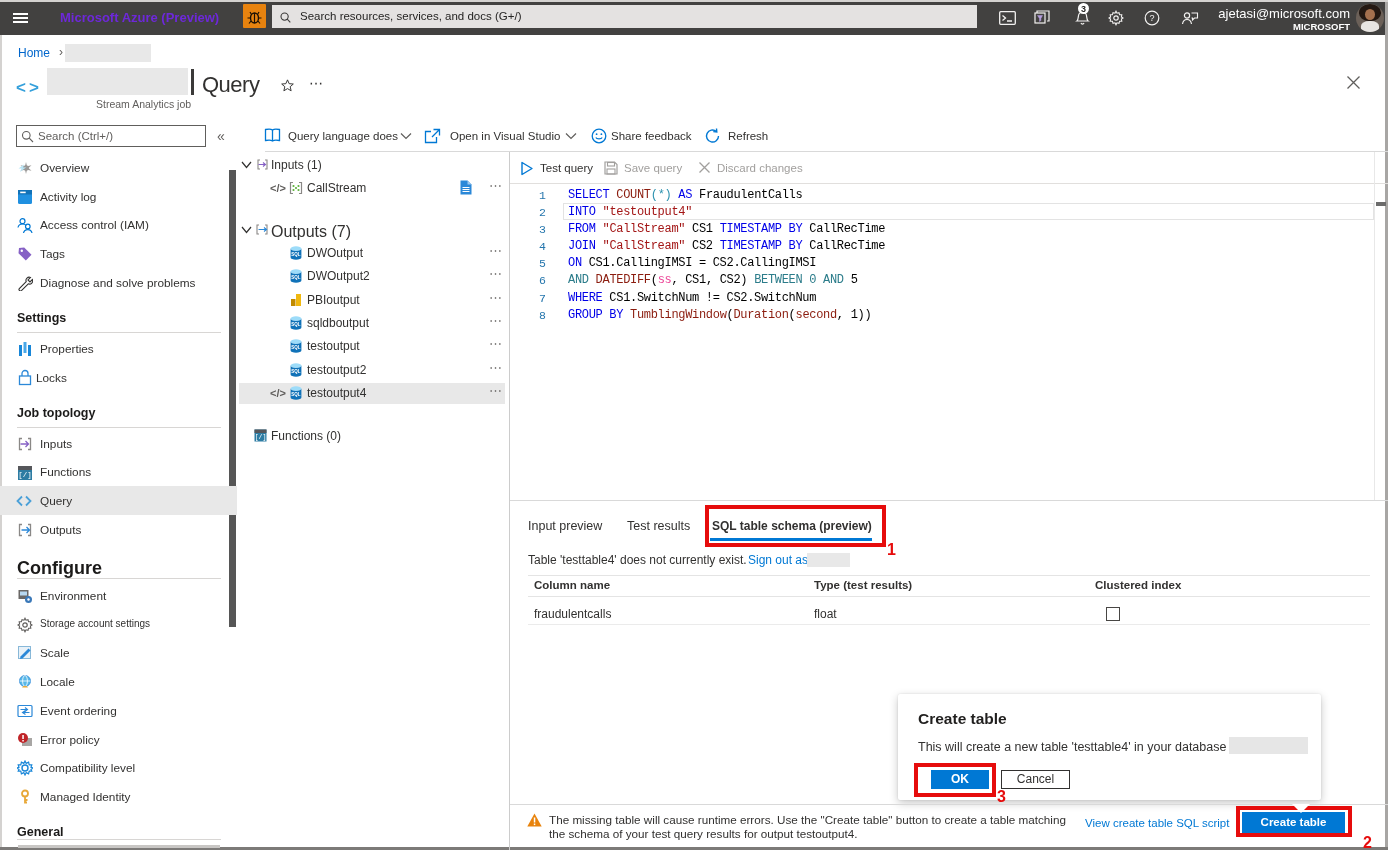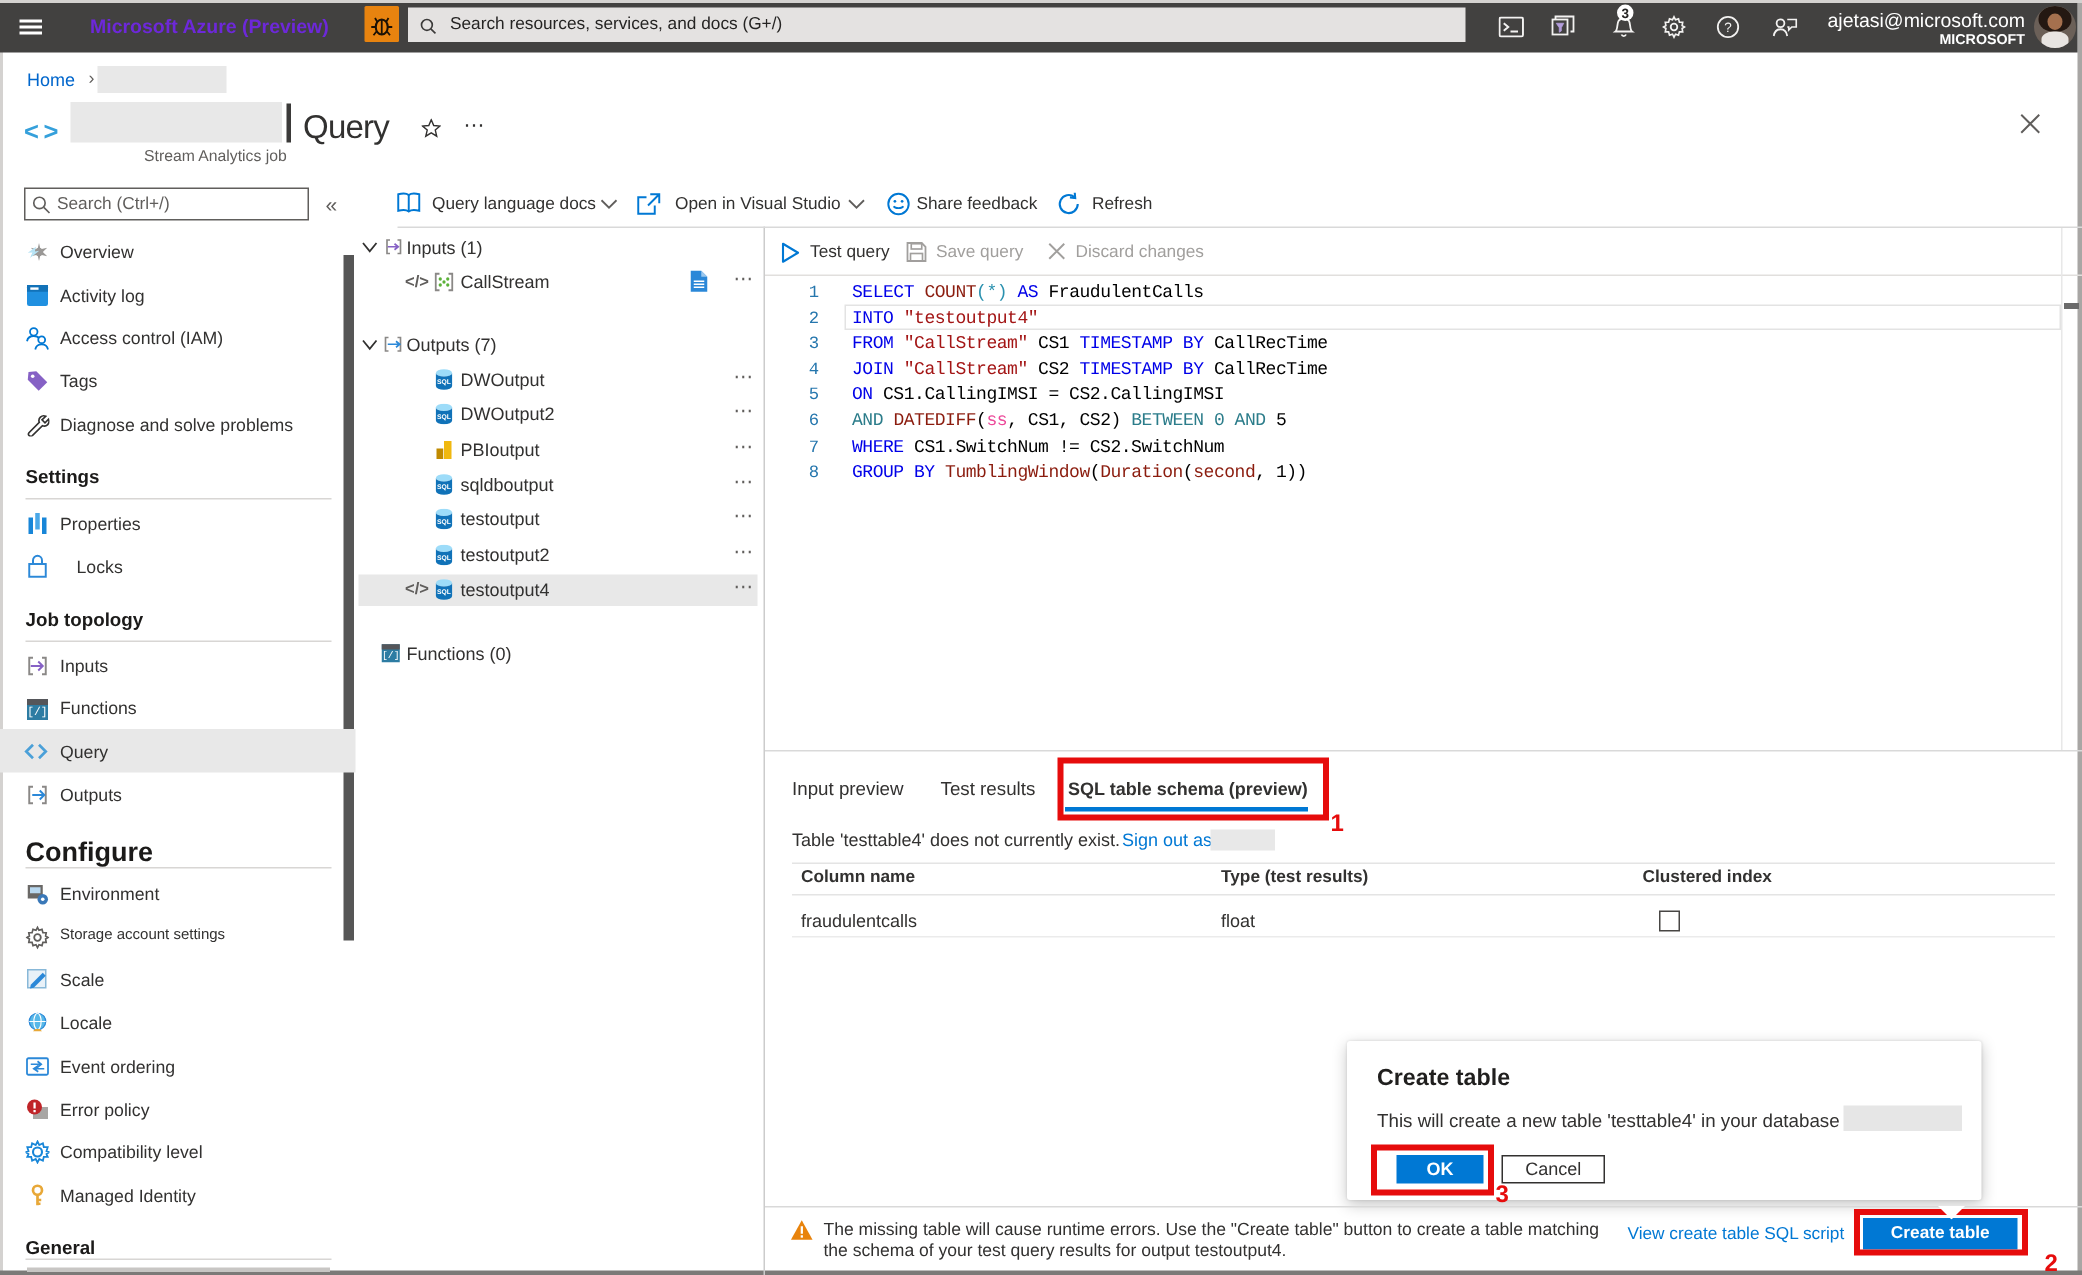--- a/index.html
+++ b/index.html
@@ -107,21 +107,21 @@
 <div class="abs" style="left:17px;top:578px;width:204px;height:1px;background:#d8d6d4;"></div>
 <div class="txt" style="left:17px;top:825px;font-size:12.5px;font-weight:bold;color:#1b1a19;">General</div>
 <div class="abs" style="left:17px;top:839px;width:204px;height:1px;background:#d8d6d4;"></div>
 
 <div class="txt" style="left:40px;top:161px;font-size:11.8px;">Overview</div>
 <div class="txt" style="left:40px;top:190px;font-size:11.8px;">Activity log</div>
 <div class="txt" style="left:40px;top:218px;font-size:11.8px;">Access control (IAM)</div>
 <div class="txt" style="left:40px;top:247px;font-size:11.8px;">Tags</div>
 <div class="txt" style="left:40px;top:276px;font-size:11.8px;">Diagnose and solve problems</div>
 <div class="txt" style="left:40px;top:342px;font-size:11.8px;">Properties</div>
-<div class="txt" style="left:51px;top:371px;font-size:11.8px;">Locks</div>
+<div class="txt" style="left:36px;top:371px;font-size:11.8px;">Locks</div>
 <div class="txt" style="left:40px;top:437px;font-size:11.8px;">Inputs</div>
 <div class="txt" style="left:40px;top:465px;font-size:11.8px;">Functions</div>
 <div class="txt" style="left:40px;top:494px;font-size:11.8px;">Query</div>
 <div class="txt" style="left:40px;top:523px;font-size:11.8px;">Outputs</div>
 <div class="txt" style="left:40px;top:589px;font-size:11.8px;">Environment</div>
 <div class="txt" style="left:40px;top:618px;font-size:10px;">Storage account settings</div>
 <div class="txt" style="left:40px;top:646px;font-size:11.8px;">Scale</div>
 <div class="txt" style="left:40px;top:675px;font-size:11.8px;">Locale</div>
 <div class="txt" style="left:40px;top:704px;font-size:11.8px;">Event ordering</div>
 <div class="txt" style="left:40px;top:733px;font-size:11.8px;">Error policy</div>
@@ -212,21 +212,21 @@
 </svg>
 <svg class="abs" style="left:17px;top:789px;" width="16" height="16" viewBox="0 0 16 16">
   <circle cx="8" cy="4.5" r="3" fill="none" stroke="#e8a838" stroke-width="1.8"></circle>
   <path d="M8 7.5 V14.5 M8 11 H10.5 M8 13.5 H10" stroke="#e8a838" stroke-width="1.8" fill="none"></path>
 </svg>
 
 <svg class="abs" style="left:264px;top:128px;" width="17" height="15" viewBox="0 0 17 15">
   <path d="M8.5 2 C7 0.8 4.5 0.8 1.5 1.5 V12.5 C4.5 11.8 7 11.8 8.5 13 C10 11.8 12.5 11.8 15.5 12.5 V1.5 C12.5 0.8 10 0.8 8.5 2 Z" fill="none" stroke="#0078d4" stroke-width="1.3"></path>
   <path d="M8.5 2 V13" stroke="#0078d4" stroke-width="1.3"></path>
 </svg>
-<div class="txt" style="left:288px;top:130px;font-size:11.5px;">Query language docs</div>
+<div class="txt" style="left:288px;top:130px;font-size:11.5px;">Query language does</div>
 <svg class="abs" style="left:400px;top:132px;" width="12" height="8" viewBox="0 0 12 8">
   <path d="M1 1.5 L6 6.5 L11 1.5" fill="none" stroke="#605e5c" stroke-width="1.2"></path>
 </svg>
 <svg class="abs" style="left:424px;top:128px;" width="17" height="16" viewBox="0 0 17 16">
   <path d="M7 3.5 H1.5 V14.5 H12.5 V9" fill="none" stroke="#0078d4" stroke-width="1.3"></path>
   <path d="M9.5 1.5 H15.5 V7.5 M15 2 L8 9" fill="none" stroke="#0078d4" stroke-width="1.3"></path>
 </svg>
 <div class="txt" style="left:450px;top:130px;font-size:11.5px;">Open in Visual Studio</div>
 <svg class="abs" style="left:565px;top:132px;" width="12" height="8" viewBox="0 0 12 8">
   <path d="M1 1.5 L6 6.5 L11 1.5" fill="none" stroke="#605e5c" stroke-width="1.2"></path>
@@ -272,21 +272,21 @@
 </svg>
 <div class="txt" style="left:489px;top:178px;font-size:13px;color:#605e5c;letter-spacing:-1px;">⋯</div>
 
 <svg class="abs" style="left:241px;top:226px;" width="11" height="8" viewBox="0 0 11 8">
   <path d="M1 1 L5.5 6.5 L10 1" fill="none" stroke="#323130" stroke-width="1.2"></path>
 </svg>
 <svg class="abs" style="left:255px;top:223px;" width="14" height="13" viewBox="0 0 14 13">
   <path d="M4 2 H2 V11 H4 M10 2 H12 V11 H10" fill="none" stroke="#8a8886" stroke-width="1.1"></path>
   <path d="M3.5 6.5 H11 M9 4.5 L11.5 6.5 L9 8.5" fill="none" stroke="#2b88d8" stroke-width="1.1"></path>
 </svg>
-<div class="txt" style="left:271px;top:223px;font-size:12px;">Outputs (7)</div>
+<div class="txt" style="left:271px;top:223px;font-size:16px;">Outputs (7)</div>
 
 <div class="txt" style="left:307px;top:246px;font-size:12px;">DWOutput</div>
 <div class="txt" style="left:307px;top:269px;font-size:12px;">DWOutput2</div>
 <div class="txt" style="left:307px;top:293px;font-size:12px;">PBIoutput</div>
 <div class="txt" style="left:307px;top:316px;font-size:12px;">sqldboutput</div>
 <div class="txt" style="left:307px;top:339px;font-size:12px;">testoutput</div>
 <div class="txt" style="left:307px;top:363px;font-size:12px;">testoutput2</div>
 <div class="txt" style="left:307px;top:386px;font-size:12px;">testoutput4</div>
 <div class="txt" style="left:270px;top:387px;font-size:11px;font-weight:bold;color:#605e5c;">&lt;/&gt;</div>
 

